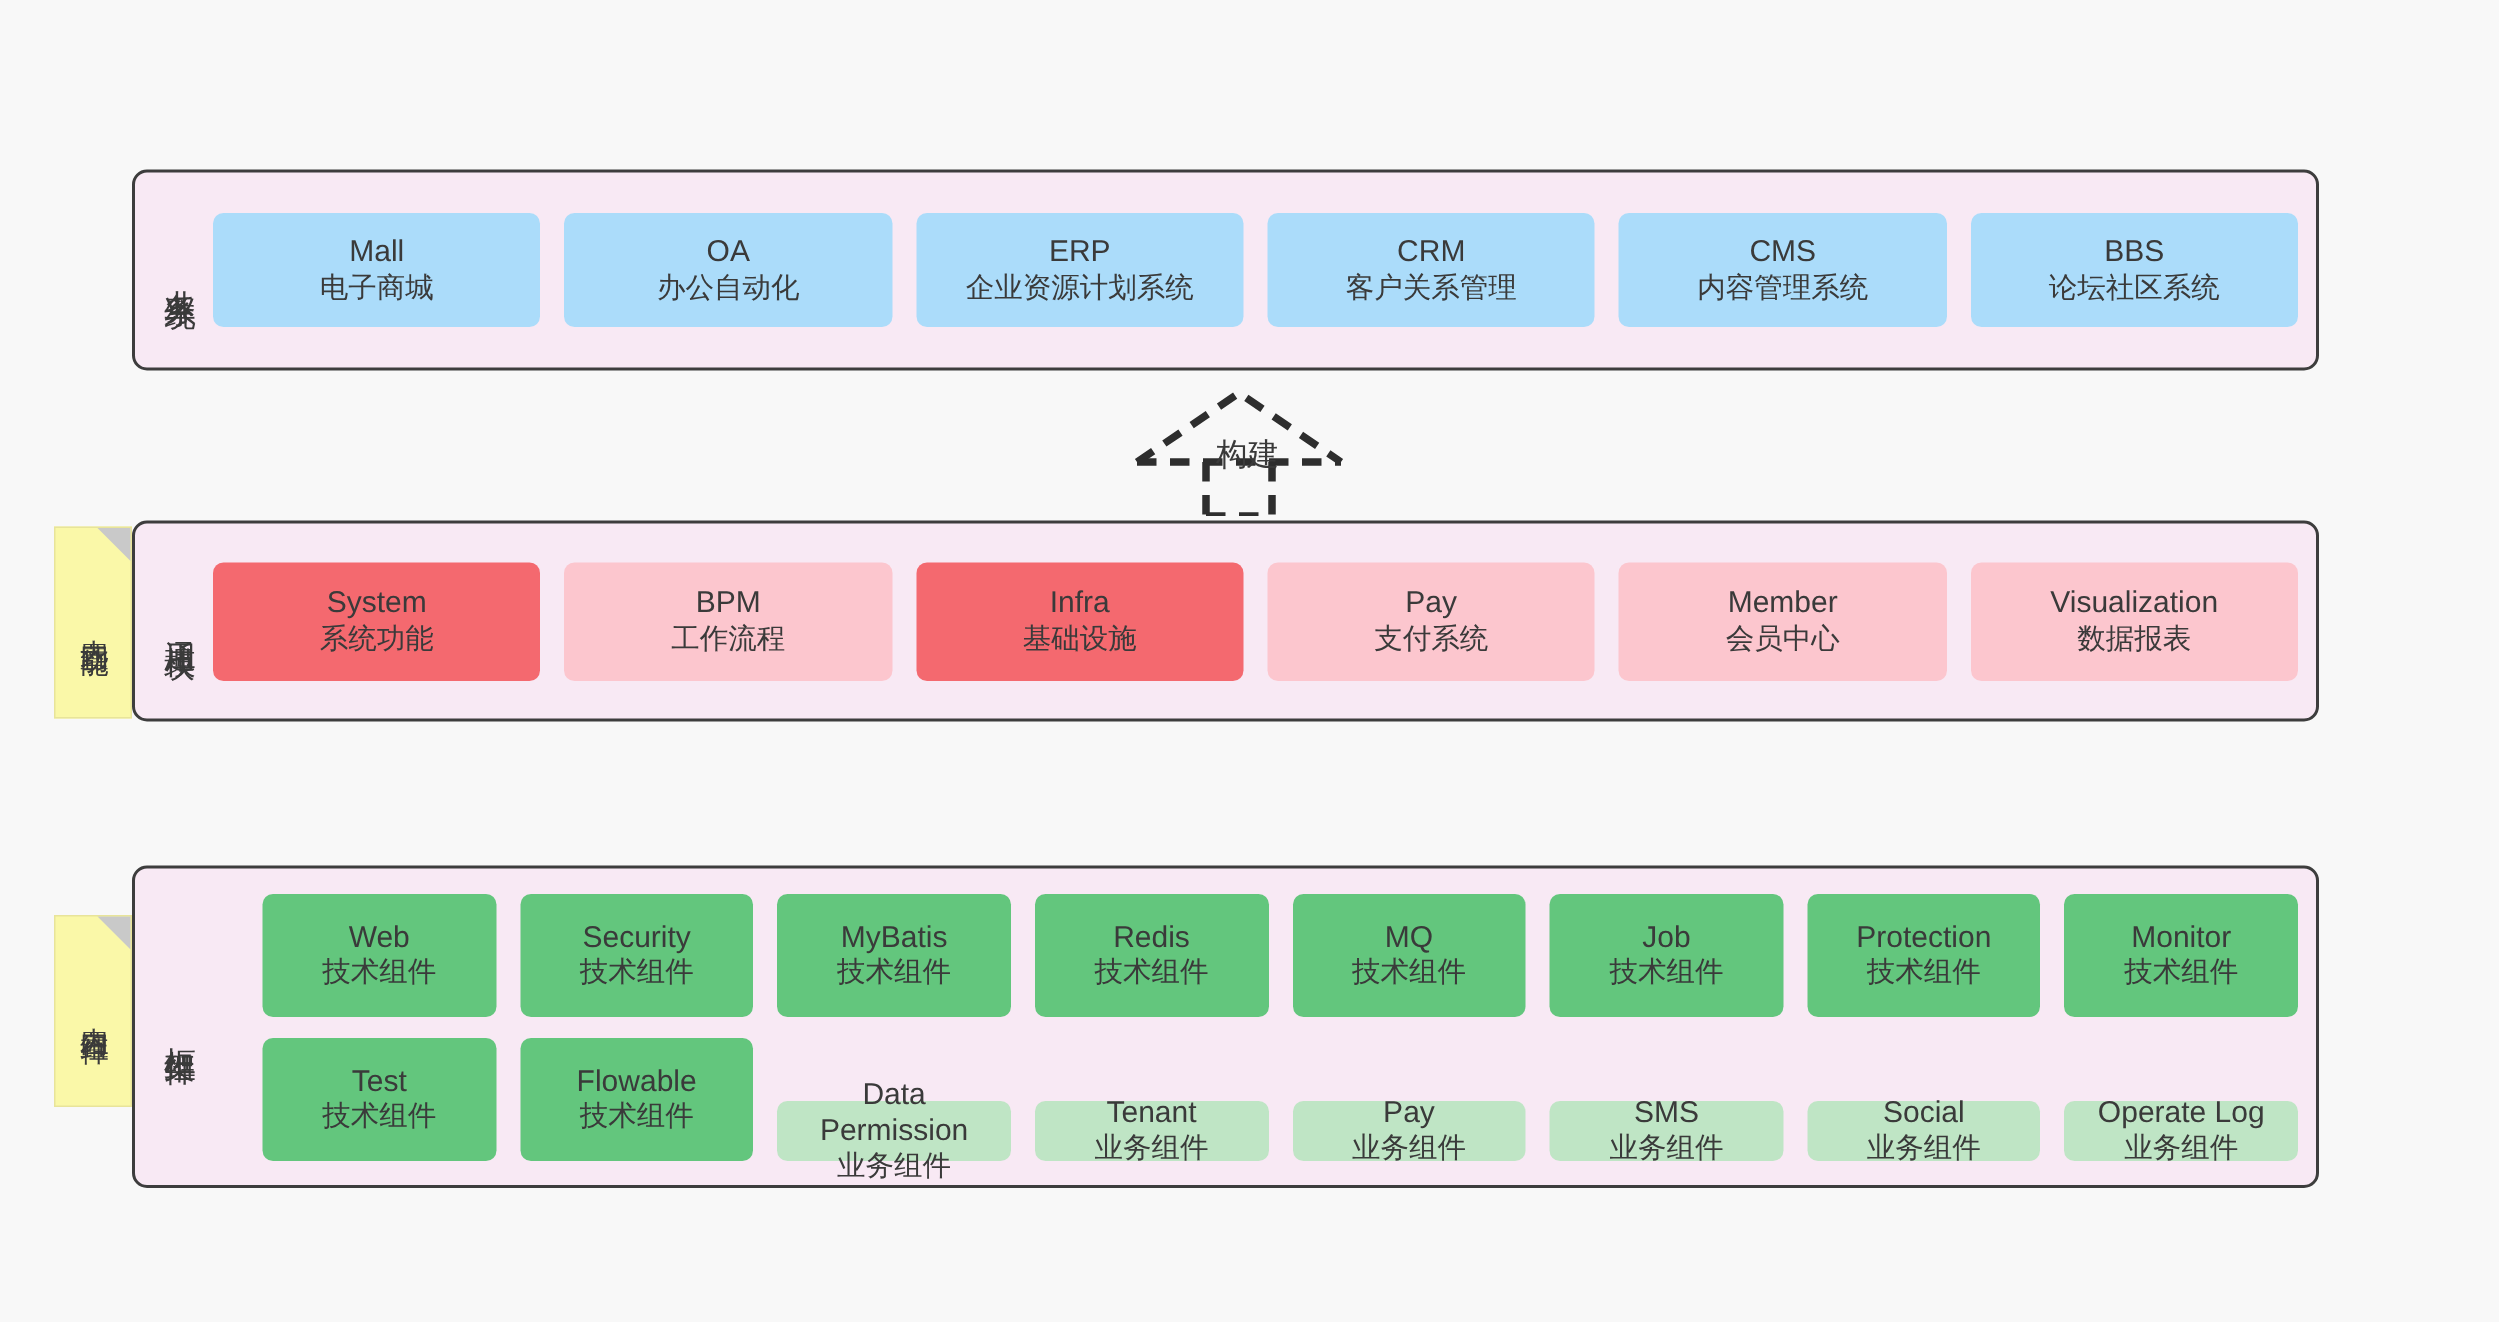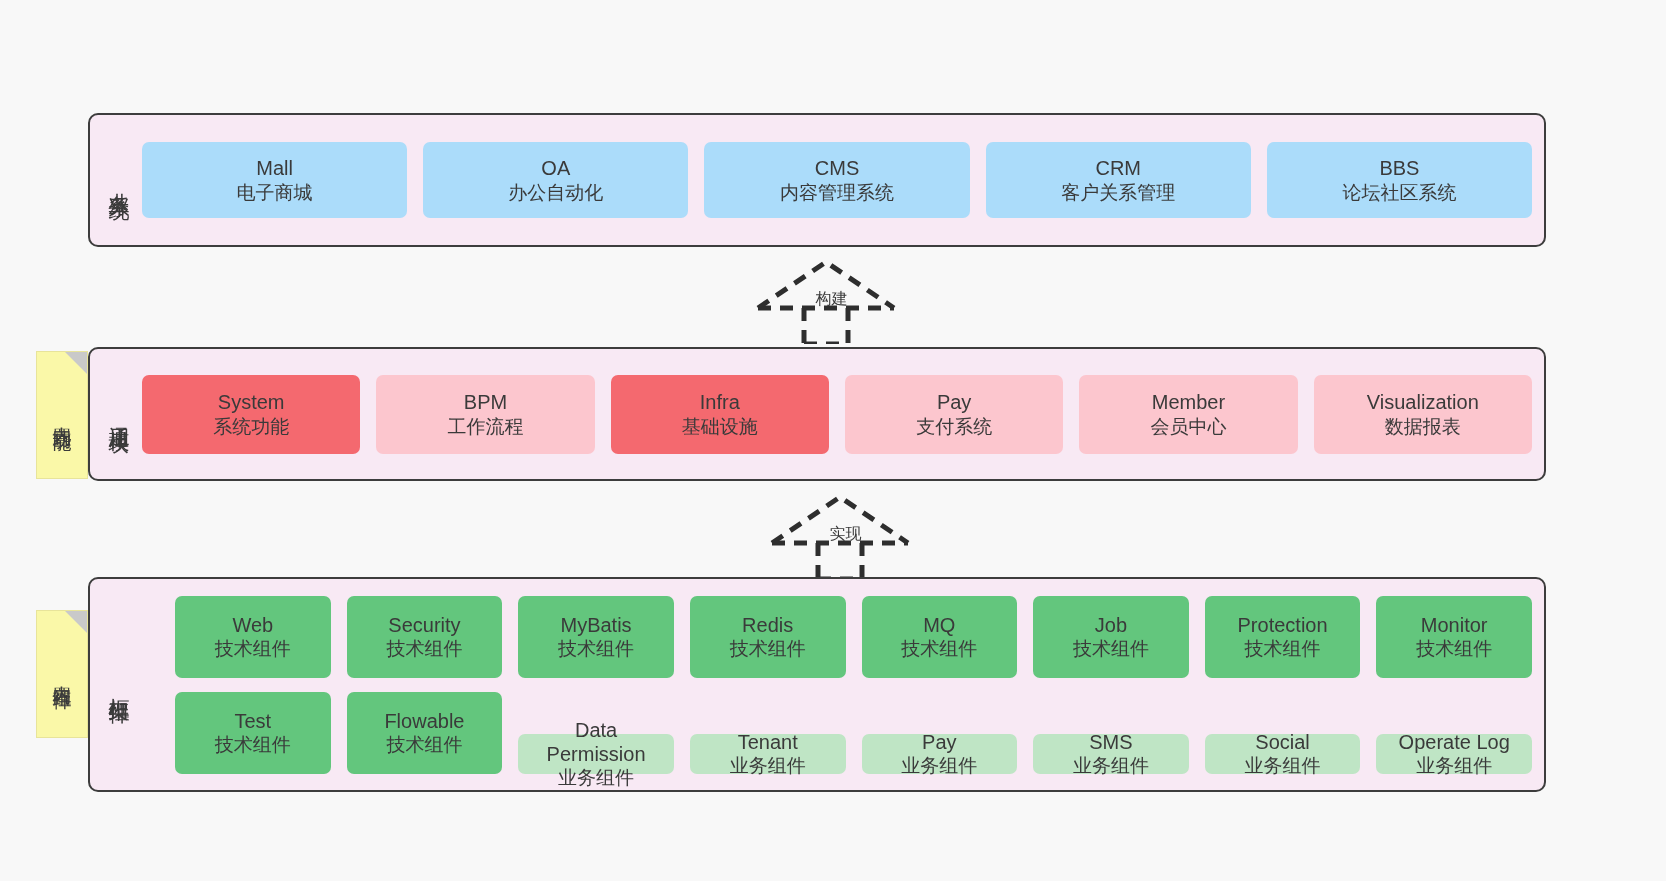--- a/index.html
+++ b/index.html
@@ -126,21 +126,21 @@
   #note-common    { left: 36px; top: 351px; height: 128px; }
   #note-framework { left: 36px; top: 610px; height: 128px; }
 
   
   .connector { position: absolute; }
   .connector svg { display: block; }
   .connector .conn-label {
     position: absolute;
     left: 50%;
     transform: translateX(-50%);
-    font-size: 16px;
+    font-size: 21px;
     color: #3a3a3a;
     background: transparent;
     white-space: nowrap;
     padding: 0 2px;
   }
   #conn-build { left: 748px; top: 252px; width: 190px; height: 92px; }
   #conn-build .conn-label { top: 37px; left: 44%; }
   #conn-impl  { left: 762px; top: 487px; width: 190px; height: 92px; }
   #conn-impl  .conn-label { top: 37px; left: 44%; }
 </style>
@@ -155,26 +155,30 @@
       <div class="row">
         <div class="card c-blue">
           <span class="en">Mall</span>
           <span class="cn">电子商城</span>
         </div>
         <div class="card c-blue">
           <span class="en">OA</span>
           <span class="cn">办公自动化</span>
         </div>
         <div class="card c-blue">
+          <span class="en">ERP</span>
+          <span class="cn">企业资源计划系统</span>
+        </div>
+        <div class="card c-blue">
+          <span class="en">CRM</span>
+          <span class="cn">客户关系管理</span>
+        </div>
+        <div class="card c-blue">
           <span class="en">CMS</span>
           <span class="cn">内容管理系统</span>
-        </div>
-        <div class="card c-blue">
-          <span class="en">CRM</span>
-          <span class="cn">客户关系管理</span>
         </div>
         <div class="card c-blue">
           <span class="en">BBS</span>
           <span class="cn">论坛社区系统</span>
         </div>
       </div>
     </div>
   </div>
 
   <div class="connector" id="conn-build">
@@ -218,30 +222,20 @@
           <span class="cn">会员中心</span>
         </div>
         <div class="card c-pink">
           <span class="en">Visualization</span>
           <span class="cn">数据报表</span>
         </div>
       </div>
     </div>
   </div>
 
-  <div class="connector" id="conn-impl">
-    <svg width="190" height="92" viewBox="0 0 190 92" fill="none" xmlns="http://www.w3.org/2000/svg">
-      <path d="M10 56 L78 10 L146 56" stroke="#2e2e2e" stroke-width="5" stroke-dasharray="13 9" fill="none"></path>
-      <path d="M10 56 L146 56" stroke="#2e2e2e" stroke-width="5" stroke-dasharray="13 9" fill="none"></path>
-      <path d="M56 56 L56 92" stroke="#2e2e2e" stroke-width="5" stroke-dasharray="13 9" fill="none"></path>
-      <path d="M100 56 L100 92" stroke="#2e2e2e" stroke-width="5" stroke-dasharray="13 9" fill="none"></path>
-      <path d="M56 92 L100 92" stroke="#2e2e2e" stroke-width="5" stroke-dasharray="13 9" fill="none"></path>
-    </svg>
-    <span class="conn-label">实现</span>
-  </div>
 
   <div class="note" id="note-framework">
     <span>内置组件</span>
     <span class="fold"></span>
   </div>
 
   <div class="layer" id="layer-framework">
     <div class="layer-title">框架组件</div>
     <div class="layer-body">
 

